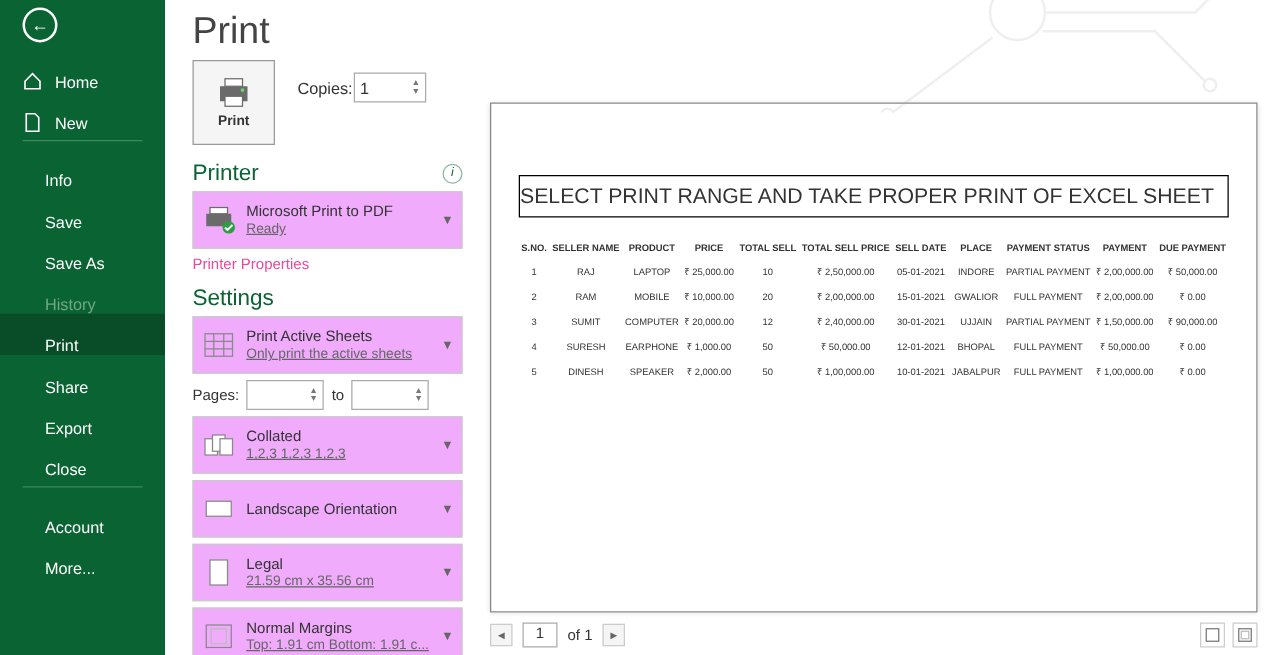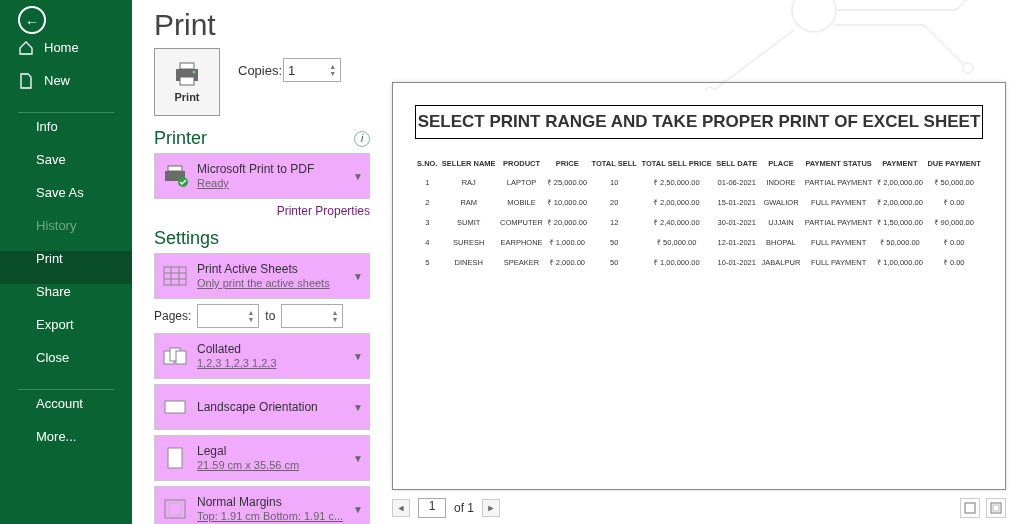--- a/index.html
+++ b/index.html
@@ -1,21 +1,21 @@
 <!DOCTYPE html>
 <html><head>
 <meta charset="utf-8">
 <style>
   html,body{margin:0;padding:0;font-family:"Segoe UI",Arial,sans-serif;font-size:13px;color:#333;background:#fff;}
   .app{width:1024px;height:524px;display:flex;overflow:hidden;position:relative;}
   
   .sidebar{width:132px;background:#0a6332;color:#fff;display:flex;flex-direction:column;}
   .back{height:40px;display:flex;align-items:center;padding-left:18px;}
   .back-circle{width:24px;height:24px;border:2px solid #fff;border-radius:50%;display:flex;align-items:center;justify-content:center;font-size:14px;cursor:pointer;}
-  .nav-item{display:flex;align-items:flex-start;height:33px;padding-left:18px;font-size:13px;cursor:pointer;gap:10px;}
+  .nav-item{display:flex;align-items:flex-end;height:33px;padding-left:18px;font-size:13px;cursor:pointer;gap:10px;}
   .nav-item.selected{background:#084d27;}
   .nav-item.disabled{color:#6fa985;cursor:default;}
   .nav-item.text-only{padding-left:36px;}
   .nav-sep{height:1px;background:#3d8a5c;margin:6px 18px;}
   .nav-icon{width:16px;height:16px;display:flex;align-items:center;justify-content:center;fill:#fff;stroke:#fff;}
   
   .center{flex:1;padding:8px 22px 0 22px;display:flex;flex-direction:column;overflow:hidden;position:relative;}
   .page-title{font-size:30px;font-weight:300;color:#444;margin:0 0 6px 0;}
   .print-row{display:flex;align-items:flex-start;gap:18px;margin-bottom:6px;}
   .print-btn{width:64px;height:66px;border:1px solid #999;background:#f5f5f5;display:flex;flex-direction:column;align-items:center;justify-content:center;gap:4px;cursor:pointer;}
@@ -24,28 +24,28 @@
   .spin{width:48px;height:22px;border:1px solid #aaa;display:flex;align-items:center;justify-content:space-between;padding:0 4px;background:#fff;}
   .spin .arrows{display:flex;flex-direction:column;font-size:7px;line-height:7px;color:#777;}
   .section-title{font-size:18px;color:#0a6332;font-weight:400;margin:6px 0 4px 0;display:flex;align-items:center;justify-content:space-between;}
   .info-i{width:14px;height:14px;border:1px solid #8bb89c;border-radius:50%;color:#0a6332;font-size:10px;display:flex;align-items:center;justify-content:center;font-style:italic;}
   .setting-box{border:1px solid #c9c9c9;background:#f0abfc;display:flex;align-items:center;padding:4px 6px;min-height:36px;gap:8px;cursor:pointer;margin-bottom:5px;}
   .setting-icon{width:28px;height:28px;display:flex;align-items:center;justify-content:center;color:#777;flex-shrink:0;}
   .setting-text{flex:1;display:flex;flex-direction:column;line-height:14px;}
   .setting-text .t1{font-size:12px;color:#333;}
   .setting-text .t2{font-size:11px;color:#666;text-decoration:underline;}
   .setting-caret{color:#666;font-size:10px;}
-  .link{color:#701a75;text-align:right;font-size:12px;cursor:pointer;margin-bottom:4px;}
+  .link{color:#ec4899;font-size:12px;cursor:pointer;margin-bottom:4px;}
   .pages-row{display:flex;align-items:center;gap:6px;font-size:12px;margin-bottom:5px;}
   .pages-row .spin{width:52px;}
   .decor{position:absolute;top:-30px;right:-30px;opacity:0.15;pointer-events:none;}
   
   .preview-col{width:614px;display:flex;flex-direction:column;padding:82px 18px 6px 0;}
   .preview-wrap{flex:1;border:1px solid #888;background:#fff;padding:22px 22px;box-shadow:0 0 4px rgba(0,0,0,0.15);display:flex;flex-direction:column;gap:16px;overflow:hidden;}
-  .preview-title{border:1px solid #000;text-align:center;font-size:17px;font-weight:700;padding:6px 0;}
+  .preview-title{border:1px solid #000;font-size:17px;font-weight:400;padding:6px 0;margin-top:35px;}
   table.data{width:100%;border-collapse:collapse;font-size:7.5px;}
   table.data th{font-weight:700;text-align:center;padding:4px 2px;}
   table.data td{text-align:center;padding:5px 2px;}
   .pager{display:flex;align-items:center;gap:8px;margin-top:8px;font-size:12px;}
   .pg-btn{width:16px;height:16px;border:1px solid #ccc;background:#f5f5f5;display:flex;align-items:center;justify-content:center;font-size:9px;color:#666;cursor:pointer;}
   .pg-input{width:26px;height:18px;border:1px solid #aaa;text-align:center;}
   .zoom{margin-left:auto;display:flex;gap:6px;}
   .zoom-btn{width:18px;height:18px;border:1px solid #ccc;display:flex;align-items:center;justify-content:center;cursor:pointer;}
 </style>
 </head>
@@ -281,21 +281,21 @@
             </tr>
           </thead>
         <tbody id="body-rows">
             <tr>
               <td>1</td>
               <td>RAJ</td>
               <td>LAPTOP</td>
               <td>₹ 25,000.00</td>
               <td>10</td>
               <td>₹ 2,50,000.00</td>
-              <td>01-06-2021</td>
+              <td>05-01-2021</td>
               <td>INDORE</td>
               <td>PARTIAL PAYMENT</td>
               <td>₹ 2,00,000.00</td>
               <td>₹ 50,000.00</td>
             </tr>
             <tr>
               <td>2</td>
               <td>RAM</td>
               <td>MOBILE</td>
               <td>₹ 10,000.00</td>

